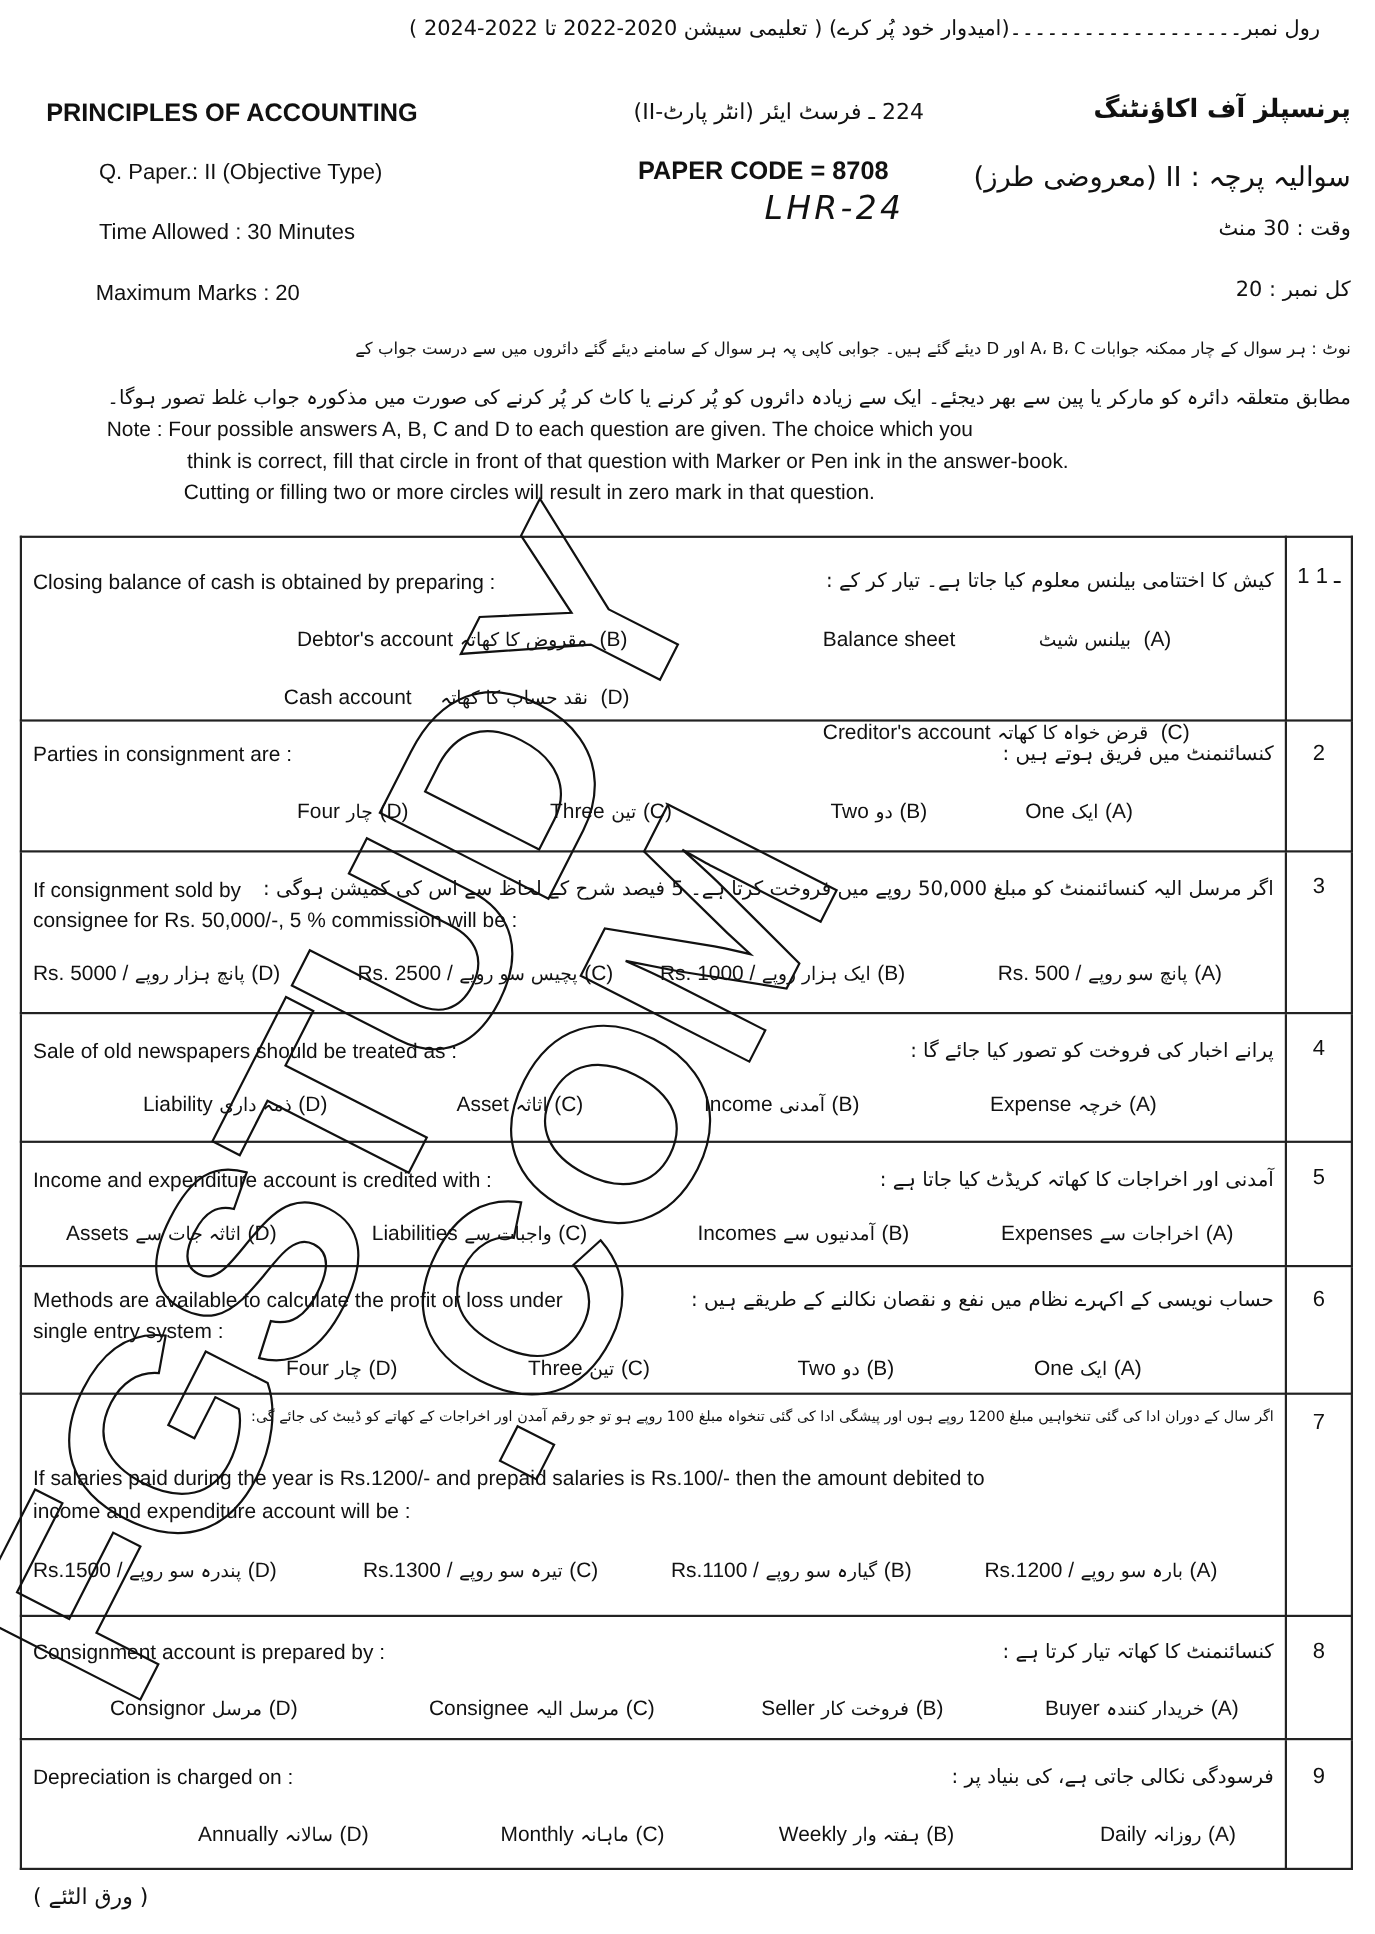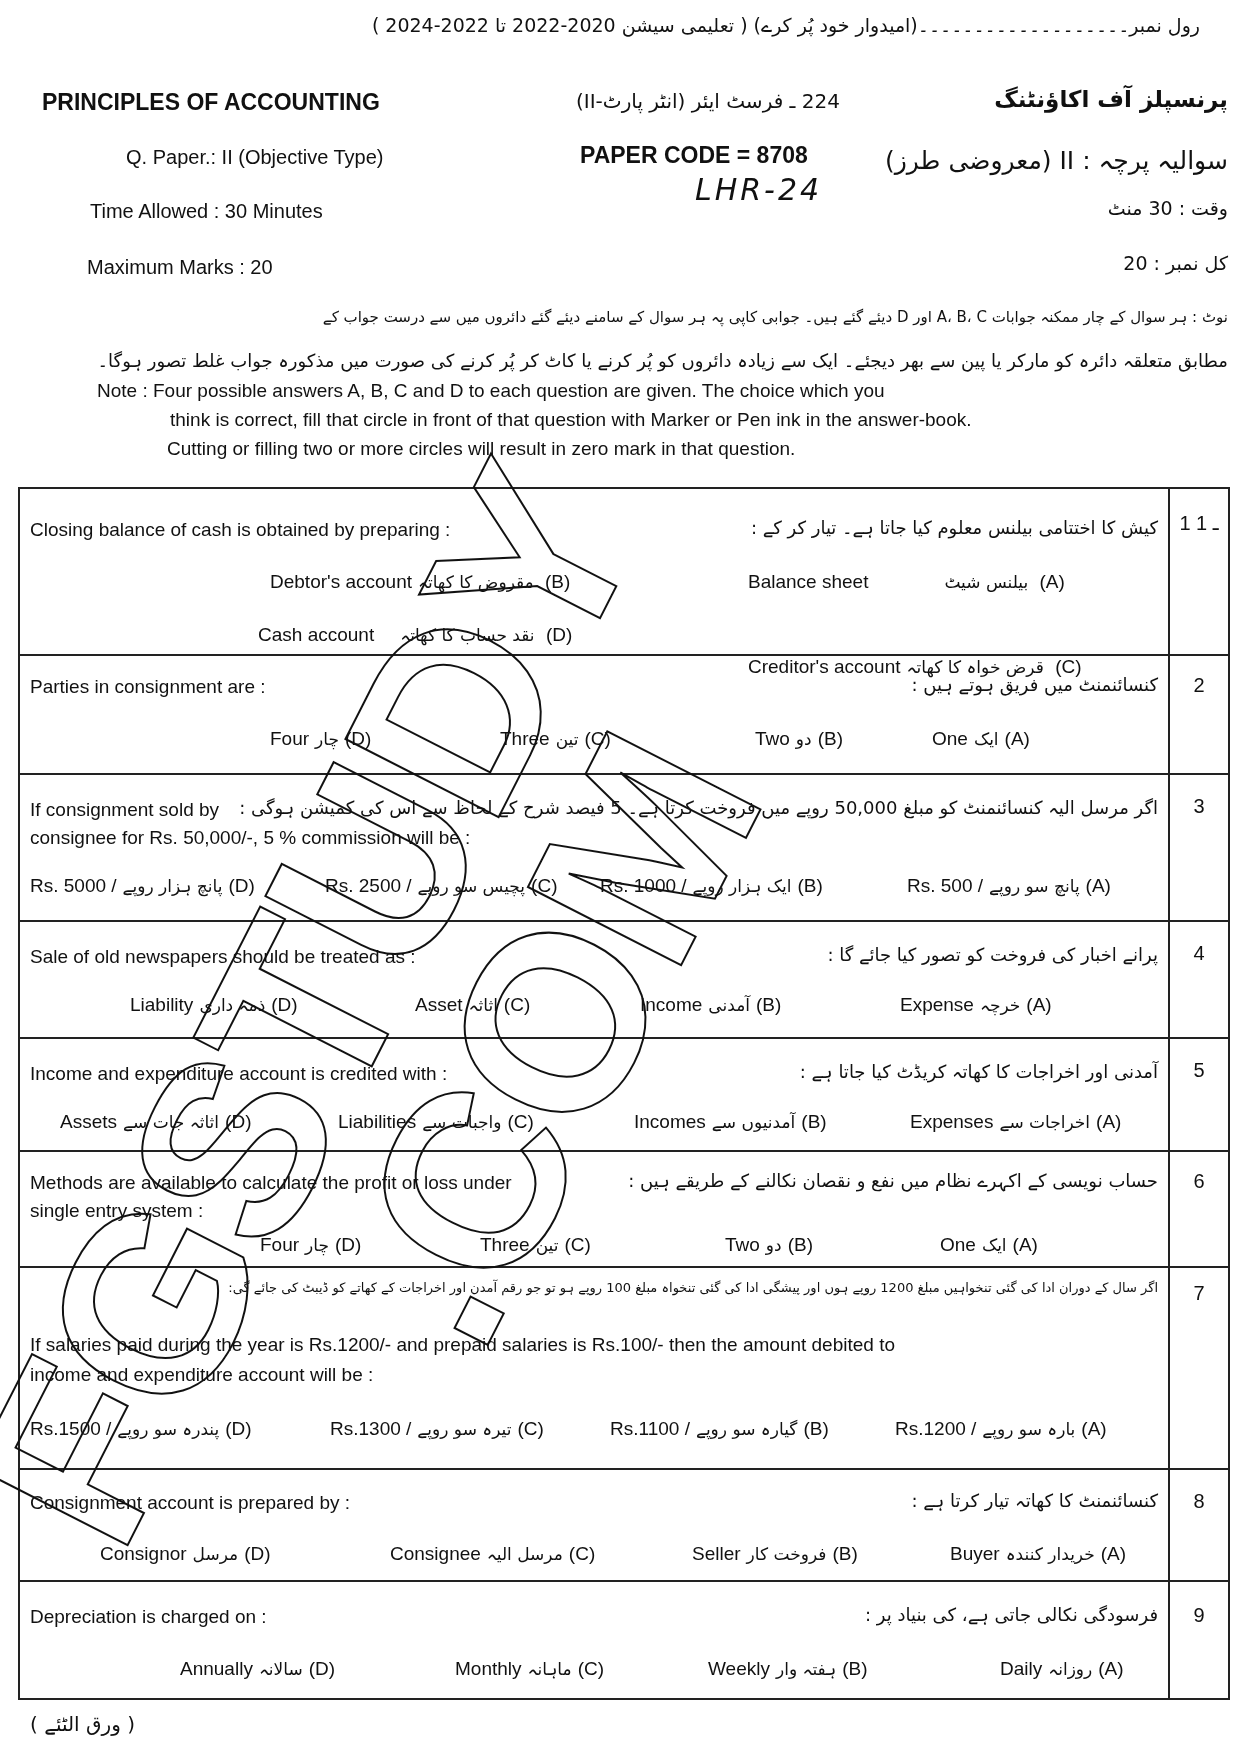--- a/index.html
+++ b/index.html
@@ -29,21 +29,21 @@
 </style>
 </head>
 <body>
 
 <div class="abs urdu hdr" style="left:150px; top:14px; width:1050px; text-align:right; font-size:19px;">رول نمبر۔۔۔۔۔۔۔۔۔۔۔۔۔۔۔۔۔۔۔(امیدوار خود پُر کرے) ( تعلیمی سیشن 2020-2022 تا 2022-2024 )</div>
 
 <div class="abs bold" style="left:42px; top:89px; font-size:23px;">PRINCIPLES OF ACCOUNTING</div>
 <div class="abs urdu" style="left:540px; top:89px; width:300px; text-align:right; font-size:20px;">224 ـ فرسٹ ایئر (انٹر پارٹ-II)</div>
 <div class="abs urdu" style="left:940px; top:86px; width:288px; text-align:right; font-size:23px; font-weight:bold;">پرنسپلز آف اکاؤنٹنگ</div>
 
-<div class="abs hdr" style="left:90px; top:146px;margin-left:36px;">Q. Paper.: II (Objective Type)</div>
+<div class="abs hdr" style="left:90px; top:146px;">Q. Paper.: II (Objective Type)</div>
 <div class="abs bold" style="left:580px; top:142px; font-size:23px;">PAPER CODE = 8708</div>
 <div class="abs urdu" style="left:940px; top:146px; width:288px; text-align:right; font-size:25px;">سوالیہ پرچہ : II (معروضی طرز)</div>
 
 <div class="abs hand" style="left:695px; top:172px;">LHR-24</div>
 
 <div class="abs hdr" style="left:90px; top:200px;">Time Allowed : 30 Minutes</div>
 <div class="abs urdu" style="left:1040px; top:197px; width:188px; text-align:right; font-size:19px;">وقت : 30 منٹ</div>
 
 <div class="abs hdr" style="left:87px; top:256px;">Maximum Marks : 20</div>
 <div class="abs urdu" style="left:1040px; top:252px; width:188px; text-align:right; font-size:19px;">کل نمبر : 20</div>

